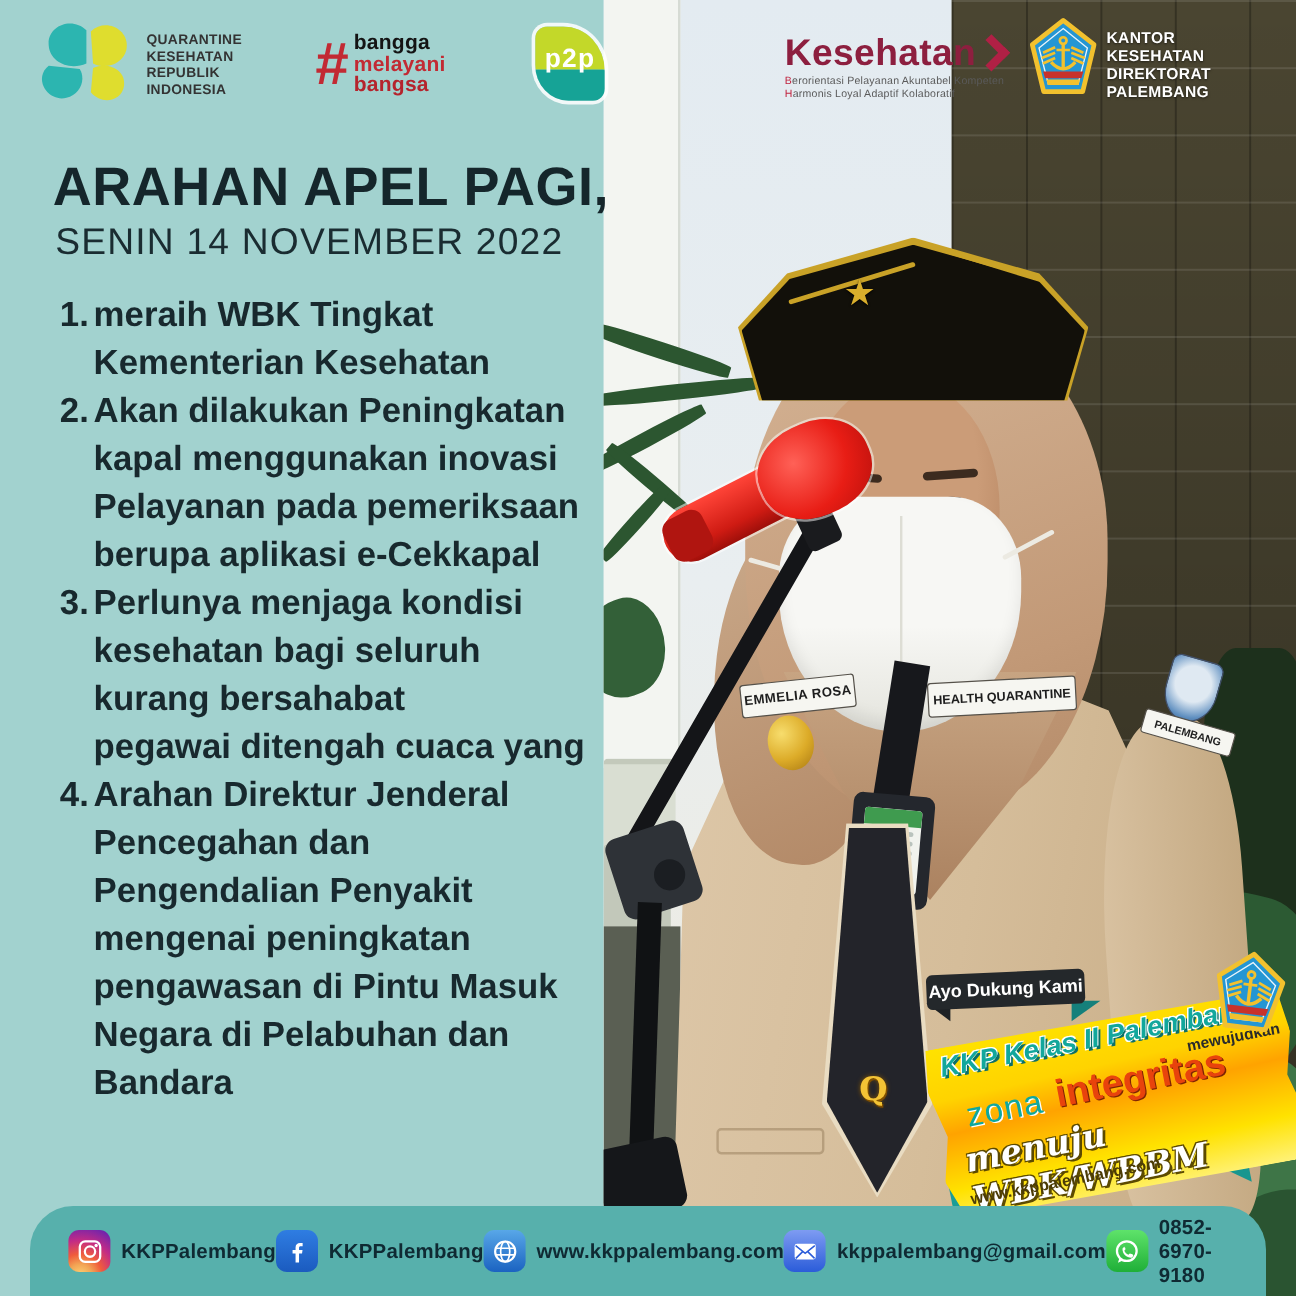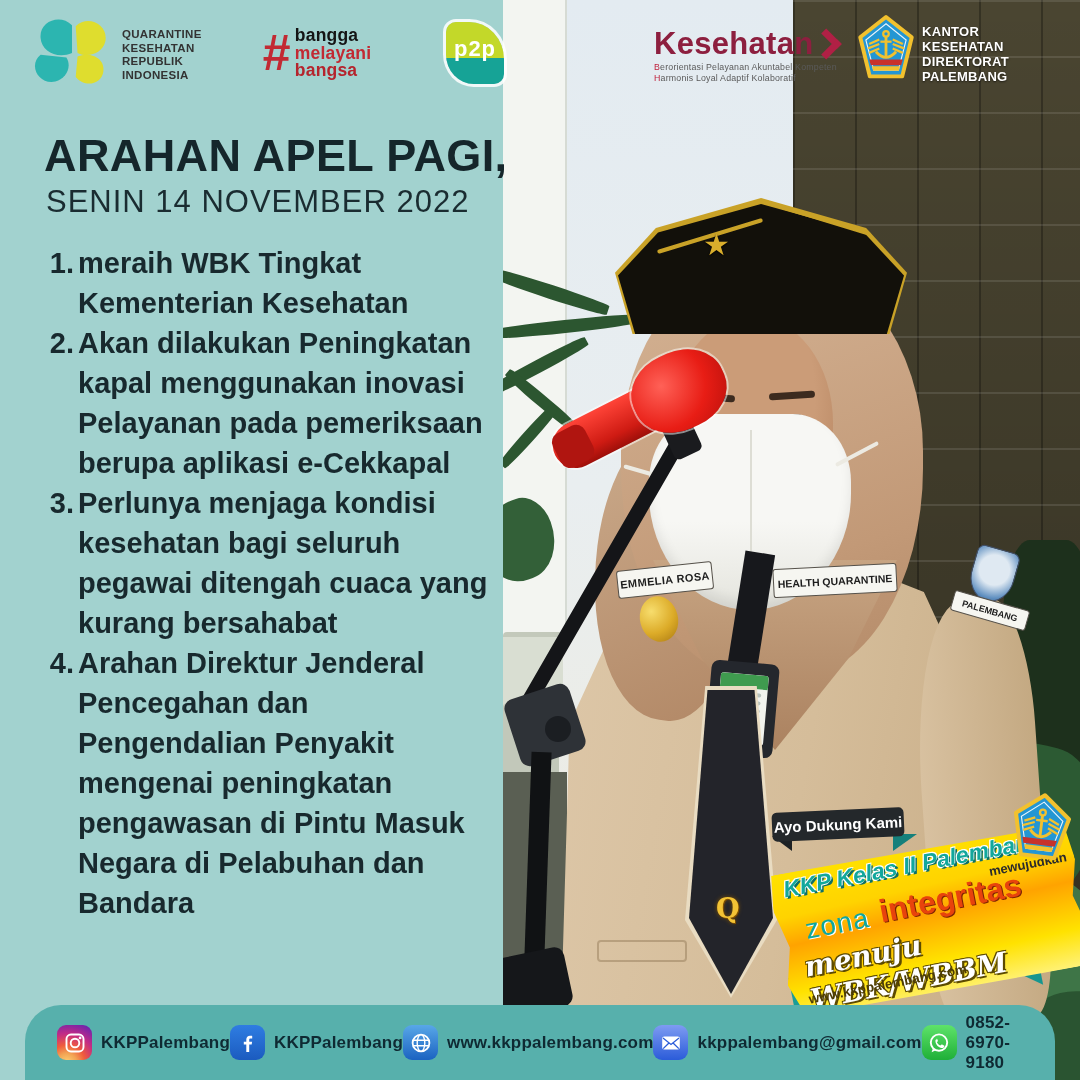--- a/index.html
+++ b/index.html
@@ -333,22 +333,22 @@
         <div>kapal menggunakan inovasi</div>
         <div>Pelayanan pada pemeriksaan</div>
         <div>berupa aplikasi e-Cekkapal</div>
       </div>
     </div>
     <div class="list-item">
       <div class="num"></div>
       <div class="lines">
         <div>Perlunya menjaga kondisi</div>
         <div>kesehatan bagi seluruh</div>
+        <div>kurang bersahabat</div>
         <div>pegawai ditengah cuaca yang</div>
-        <div>kurang bersahabat</div>
       </div>
     </div>
     <div class="list-item">
       <div class="num"></div>
       <div class="lines">
         <div>Arahan Direktur Jenderal</div>
         <div>Pencegahan dan</div>
         <div>Pengendalian Penyakit</div>
         <div>mengenai peningkatan</div>
         <div>pengawasan di Pintu Masuk</div>

